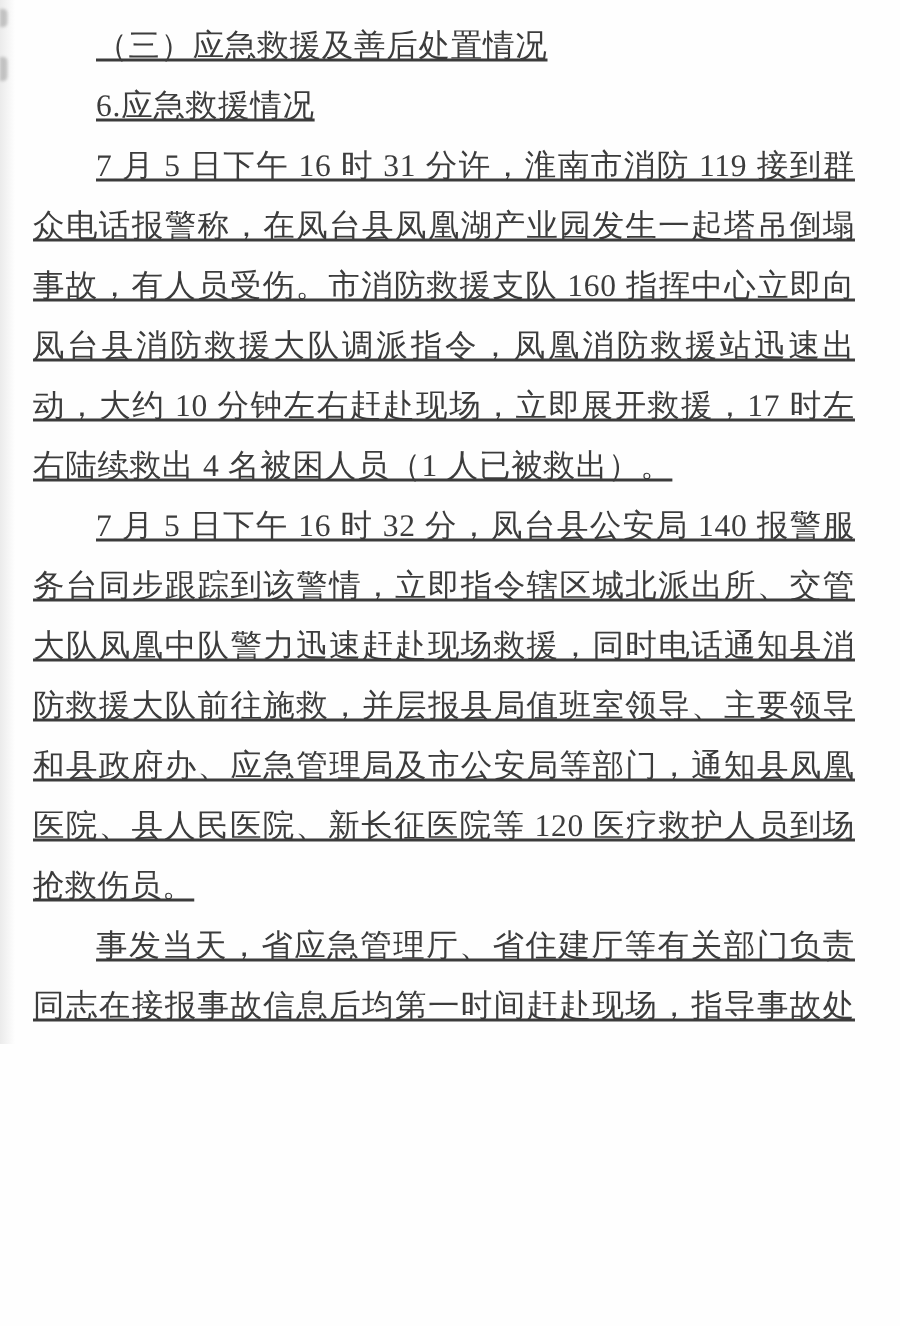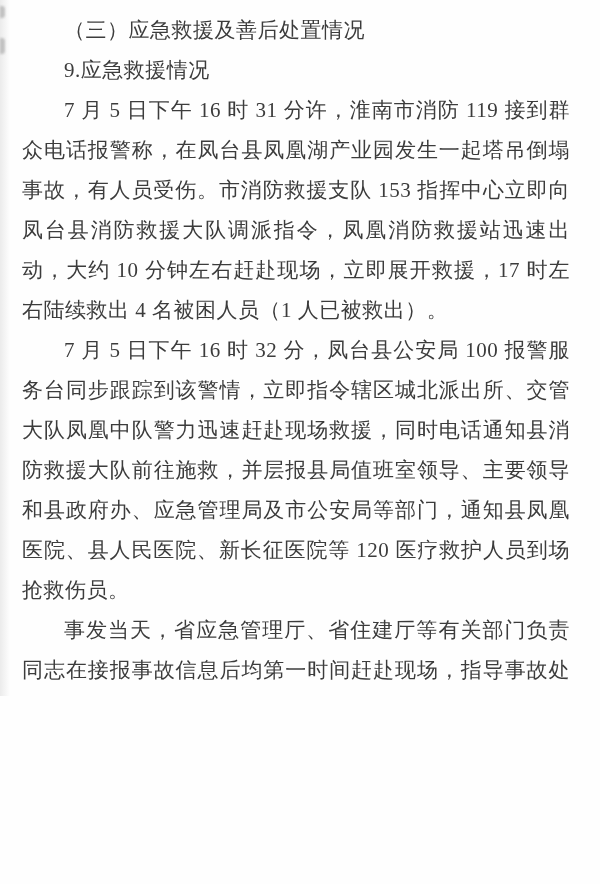--- a/index.html
+++ b/index.html
@@ -17,20 +17,21 @@
     position: relative;
     width: 600px;
     height: 696px;
     background: var(--bg);
     padding: 10px 30px 0 22px;
     font-family: "Liberation Serif", "DejaVu Serif", serif;
     color: var(--text-color);
     font-size: 21px;
     line-height: 40px;
     overflow: hidden;
+    text-decoration: underline;
   }
   
   .edge-shade {
     position: absolute;
     left: 0; top: 0; bottom: 0;
     width: 10px;
     background: linear-gradient(to right, rgba(120,120,120,0.14), rgba(120,120,120,0.0));
     pointer-events: none;
   }
   .smudge {
@@ -62,18 +63,18 @@
 </head>
 <body>
 
 <div class="page">
   <div class="edge-shade"></div>
   <div class="smudge s1"></div>
   <div class="smudge s2"></div>
 
   <div class="doc">
     <h3>（三）应急救援及善后处置情况</h3>
-    <h4>9.应急救援情况</h4>
-    <p>7 月 5 日下午 16 时 31 分许，淮南市消防 119 接到群众电话报警称，在凤台县凤凰湖产业园发生一起塔吊倒塌事故，有人员受伤。市消防救援支队 153 指挥中心立即向凤台县消防救援大队调派指令，凤凰消防救援站迅速出动，大约 10 分钟左右赶赴现场，立即展开救援，17 时左右陆续救出 4 名被困人员（1 人已被救出）。</p>
-    <p>7 月 5 日下午 16 时 32 分，凤台县公安局 100 报警服务台同步跟踪到该警情，立即指令辖区城北派出所、交管大队凤凰中队警力迅速赶赴现场救援，同时电话通知县消防救援大队前往施救，并层报县局值班室领导、主要领导和县政府办、应急管理局及市公安局等部门，通知县凤凰医院、县人民医院、新长征医院等 120 医疗救护人员到场抢救伤员。</p>
+    <h4>6.应急救援情况</h4>
+    <p>7 月 5 日下午 16 时 31 分许，淮南市消防 119 接到群众电话报警称，在凤台县凤凰湖产业园发生一起塔吊倒塌事故，有人员受伤。市消防救援支队 160 指挥中心立即向凤台县消防救援大队调派指令，凤凰消防救援站迅速出动，大约 10 分钟左右赶赴现场，立即展开救援，17 时左右陆续救出 4 名被困人员（1 人已被救出）。</p>
+    <p>7 月 5 日下午 16 时 32 分，凤台县公安局 140 报警服务台同步跟踪到该警情，立即指令辖区城北派出所、交管大队凤凰中队警力迅速赶赴现场救援，同时电话通知县消防救援大队前往施救，并层报县局值班室领导、主要领导和县政府办、应急管理局及市公安局等部门，通知县凤凰医院、县人民医院、新长征医院等 120 医疗救护人员到场抢救伤员。</p>
     <p>事发当天，省应急管理厅、省住建厅等有关部门负责同志在接报事故信息后均第一时间赶赴现场，指导事故处置工作。淮南市主要负责同志也第一时间赶赴凤台县指导医疗救治和善后维稳工作。</p>
   </div>
 </div>
 
 </body></html>

